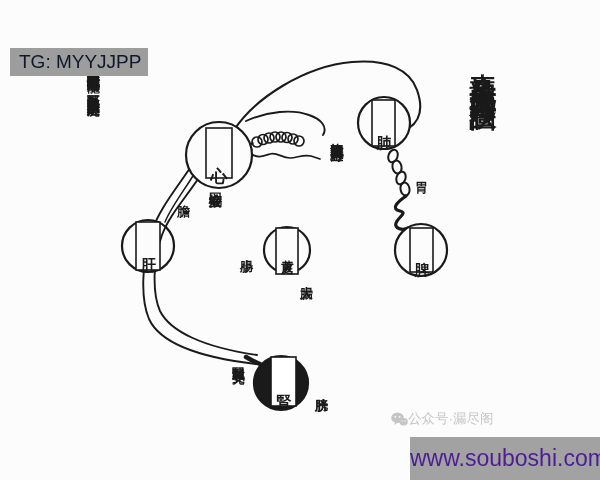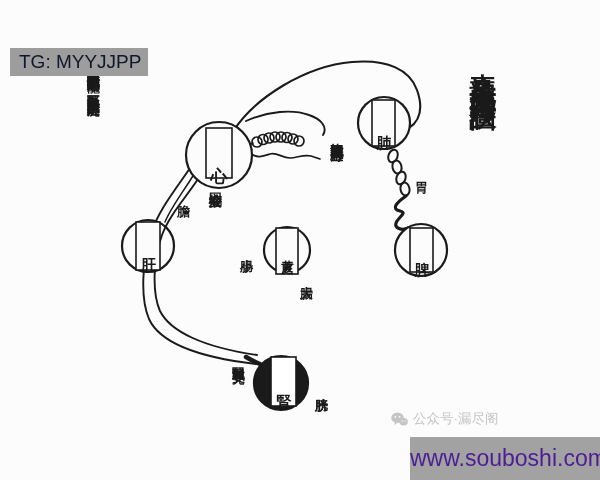--- a/index.html
+++ b/index.html
@@ -27,21 +27,21 @@
   .o-spleen{left:410px;top:228px;width:23px;height:44px;font-size:15px;}
   .o-court{left:276px;top:228px;width:22px;height:46px;font-size:12.5px;letter-spacing:1px;}
   .o-kidney{left:271px;top:357px;width:25px;height:49px;font-size:15px;}
   .tg-badge{position:absolute;left:10px;top:12px;width:138px;height:28px;box-sizing:border-box;
             background:#9d9d9d;color:#0f172a;font-family:"Liberation Sans",sans-serif;
             font-size:19px;line-height:28px;padding-left:9px;margin-top:36px;}
   .site-bar{position:absolute;left:410px;top:437px;width:190px;height:43px;background:#a2a2a2;
             color:#4c1d95;font-family:"Liberation Sans",sans-serif;font-size:23px;
             line-height:43px;text-align:center;}
   .wechat{position:absolute;left:391px;top:410px;height:18px;display:flex;align-items:center;
-          gap:5px;color:#c5c5c5;font-family:"Liberation Sans",sans-serif;font-size:13.5px;}
+          color:#c5c5c5;font-family:"Liberation Sans",sans-serif;font-size:13.5px;}
 </style>
 </head>
 <body>
 
 <div class="stage">
 
   <svg class="draw" width="600" height="480" viewBox="0 0 600 480">
 
     <g stroke="#1a1a1a" fill="none" stroke-linecap="round">
       <path stroke-width="2.1" d="M 234 130 C 255 98 305 66 352 62 C 388 59 410 70 417 90 C 423 107 421 120 409 128"></path>

